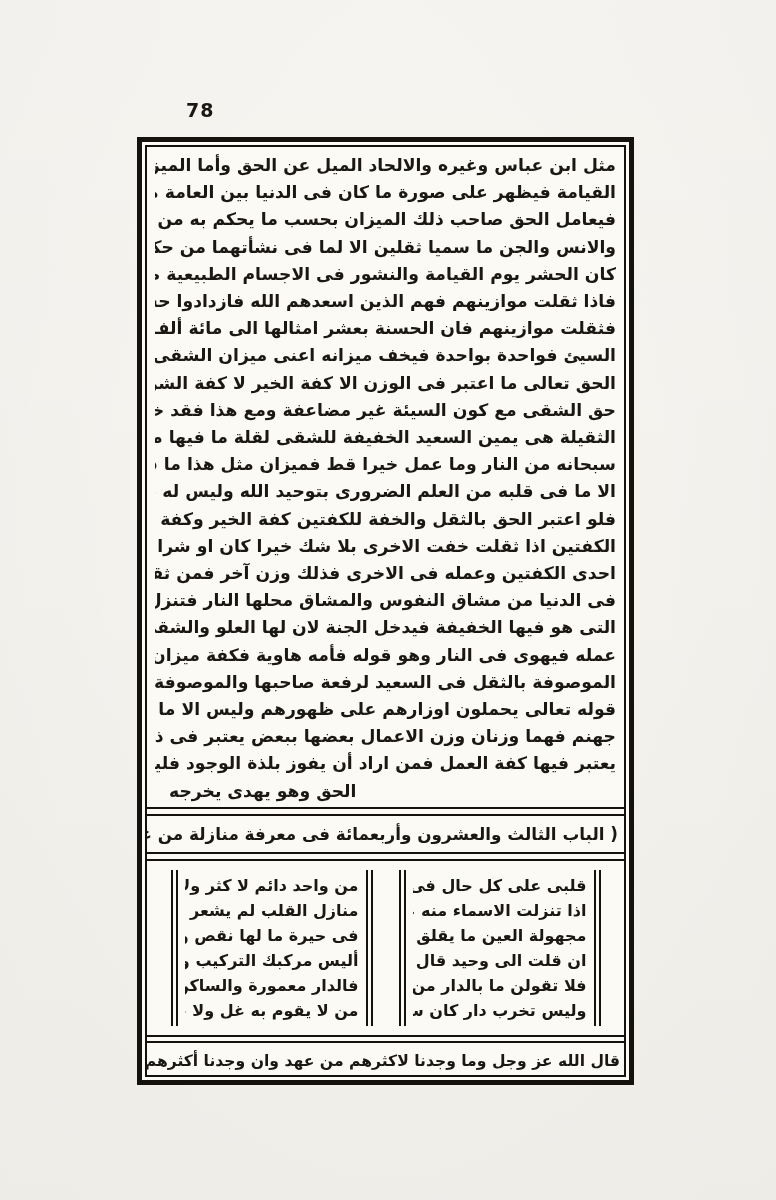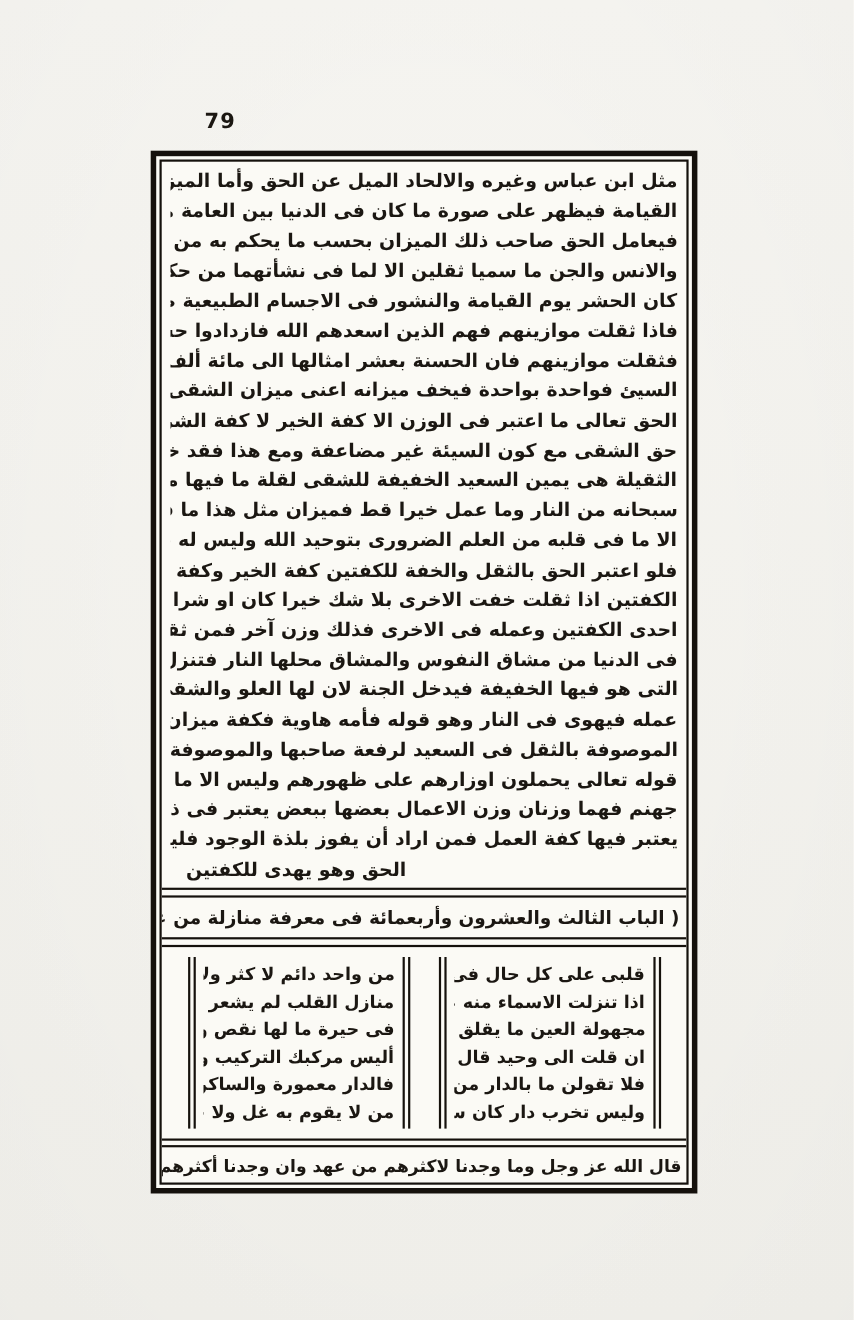--- a/index.html
+++ b/index.html
@@ -103,21 +103,21 @@
     text-align:center;
     font-size:15.6px;
     font-weight:700;
     white-space:nowrap;
     overflow:hidden;
   }
 </style>
 </head>
 <body>
 
-<div class="page-number">79</div>
+<div class="page-number">78</div>
 
 <div class="frame-outer">
   <div class="frame-inner" dir="rtl">
 
     <div class="main-text">
       <div class="t-line">مثل ابن عباس وغيره  والالحاد الميل عن الحق وأما الميزان الموضوع الذى يظهر لكل عين يوم</div>
       <div class="t-line">القيامة فيظهر على صورة ما كان فى الدنيا بين العامة من الاعتدال وترجيح احدى الكفتين</div>
       <div class="t-line">فيعامل الحق صاحب ذلك الميزان بحسب ما يحكم به من الخفة والثقل فجعل السعادة فى الثقل</div>
       <div class="t-line">والانس والجن ما سميا ثقلين الا لما فى نشأتهما من حكم الطبيعة فهى التى تعطى الثقل ولما</div>
       <div class="t-line">كان الحشر يوم القيامة والنشور فى الاجسام الطبيعية ظهر الميزان بصورة تناسبهم من الثقل</div>
@@ -132,21 +132,21 @@
       <div class="t-line">فلو اعتبر الحق بالثقل والخفة للكفتين كفة الخير وكفة الشر لكان يزيد بيانا فى ذلك فان احدى</div>
       <div class="t-line">الكفتين اذا ثقلت خفت الاخرى بلا شك خيرا كان او شرا واما اذا وقع الوزن به فيكون هو فى</div>
       <div class="t-line">احدى الكفتين وعمله فى الاخرى فذلك وزن آخر فمن ثقل ميزانه نزل علاه الى أسفل فان الاعمال</div>
       <div class="t-line">فى الدنيا من مشاق النفوس والمشاق محلها النار فتنزل كفة عمله تطلب النار وترتفع الكفة</div>
       <div class="t-line">التى هو فيها الخفيفة فيدخل الجنة لان لها العلو والشقى تثقل كفة الميزان التى هو فيها او تخف كفة</div>
       <div class="t-line">عمله فيهوى فى النار وهو قوله فأمه هاوية فكفة ميزان العمل هى المعتبرة فى هذا النوع من الوزن</div>
       <div class="t-line">الموصوفة بالثقل فى السعيد لرفعة صاحبها والموصوفة بالخفة فى حق الشقى لثقل صاحبها وهو</div>
       <div class="t-line">قوله تعالى يحملون اوزارهم على ظهورهم وليس الا ما به عظم من الثقل الذى يهوون به فى نار</div>
       <div class="t-line">جهنم فهما وزنان وزن الاعمال بعضها ببعض يعتبر فى ذلك كفة الحسنات ووزن الاعمال بعاملها</div>
       <div class="t-line">يعتبر فيها كفة العمل فمن اراد أن يفوز بلذة الوجود فليعط الحق من نفسه لمستحقه والله يقول</div>
-      <div class="t-line short-last">الحق وهو يهدى للكفتين</div>
+      <div class="t-line short-last">الحق وهو يهدى يخرجه</div>
     </div>
 
     <div class="hrule"></div>
 
     <div class="chapter-heading">( الباب الثالث والعشرون وأربعمائة فى معرفة منازلة من غار على لم يذكرنى )</div>
 
     <div class="hrule"></div>
 
     <div class="poem">
       <div class="poem-col">

